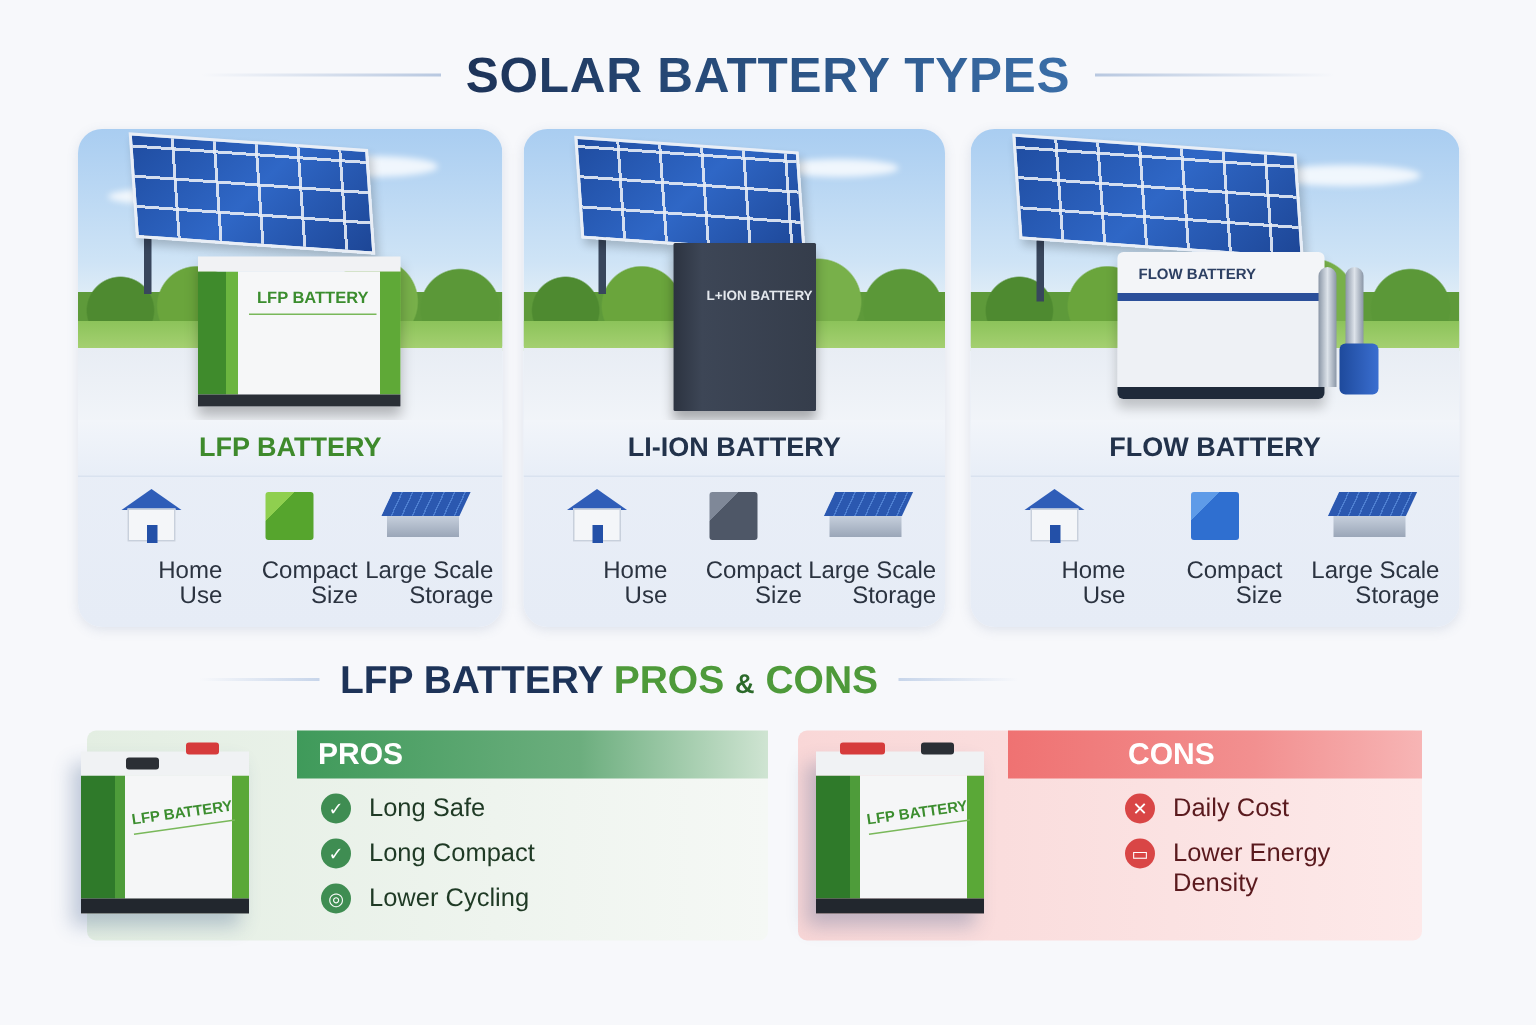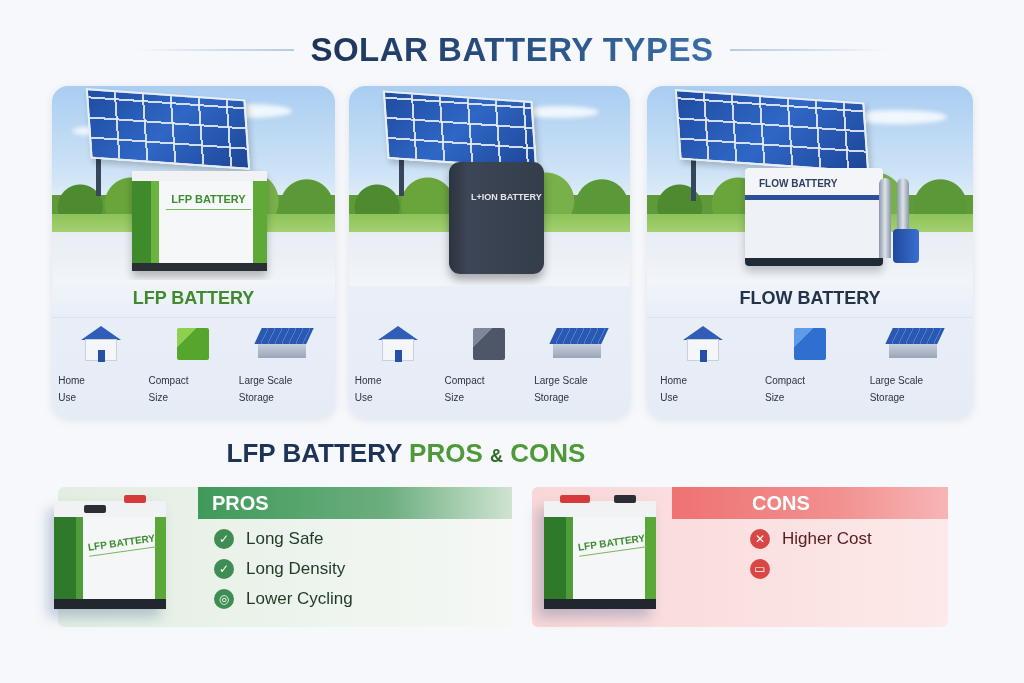--- a/index.html
+++ b/index.html
@@ -63,21 +63,21 @@
     border-top: 10px solid #f1f2f4; border-bottom: 8px solid #2a2f36;
     box-shadow: 0 6px 8px rgba(0,0,0,0.25);
   }
   .batt-lfp .lbl {
     position: absolute; left: 34px; top: 12px; color: #3b8d2e; font-weight: 700; font-size: 11px;
     border-bottom: 1px solid #79b85a; padding-bottom: 4px; width: 85px; text-align: center;
   }
   .batt-li {
     position: absolute; left: 100px; top: 76px; width: 95px; height: 112px;
     background: linear-gradient(90deg, #2c3340 0%, #3d4656 20%, #353d4b 100%);
-    border-radius: 11px; box-shadow: 0 6px 8px rgba(0,0,0,0.3);
+    border-radius: 1px; box-shadow: 0 6px 8px rgba(0,0,0,0.3);
   }
   .batt-li .lbl { position: absolute; left: 22px; top: 30px; color: #e3e7ec; font-size: 9px; font-weight: 700; }
   .batt-flow {
     position: absolute; left: 98px; top: 82px; width: 138px; height: 98px;
     background: linear-gradient(180deg, #f3f5f8 0 28%, #2b4f9a 28% 33%, #eef1f5 33% 92%, #1f2a3a 92%);
     border-radius: 4px; box-shadow: 0 6px 8px rgba(0,0,0,0.2);
   }
   .batt-flow .lbl { position: absolute; left: 14px; top: 10px; color: #2d4063; font-size: 10px; font-weight: 700; }
   .pipes { position: absolute; left: 232px; top: 92px; width: 40px; height: 85px; }
   .pipes .p { position: absolute; top: 0; width: 12px; height: 80px; background: linear-gradient(90deg,#8a96a6,#dde3ea,#8a96a6); border-radius: 6px 6px 0 0; }
@@ -90,35 +90,35 @@
     display: flex; align-items: center; justify-content: center;
     font-size: 18px; font-weight: 700;
   }
   .c1 .card-title-band { color: #3e8a2c; }
   .c2 .card-title-band { color: #22324b; }
   .c3 .card-title-band { color: #22324b; }
 
   .features { position: absolute; left: 0; right: 0; top: 240px; display: flex; justify-content: space-around; padding: 0 6px; }
   .feature { display: flex; flex-direction: column; align-items: center; width: 33%; }
   .ficon { width: 56px; height: 36px; position: relative; margin-bottom: 10px; }
-  .flabel { font-size: 10px; color: #2b3340; text-align: left; line-height: 17px; width: 90px; }
+  .flabel { font-size: 16px; color: #2b3340; text-align: right; line-height: 17px; width: 90px; }
 
   .house-roof { position: absolute; left: 6px; top: 0; width: 0; height: 0; border-left: 20px solid transparent; border-right: 20px solid transparent; border-bottom: 14px solid #2f5db8; }
   .house-body { position: absolute; left: 10px; top: 13px; width: 32px; height: 22px; background: #f4f6f9; border: 1px solid #c8d0dc; }
   .house-door { position: absolute; left: 12px; top: 10px; width: 7px; height: 12px; background: #2350a8; }
   .cube { position: absolute; left: 12px; top: 2px; width: 32px; height: 32px; border-radius: 2px; }
   .cube.green { background: linear-gradient(135deg, #8fcf4f 0 30%, #56a52d 30%); }
   .cube.grey { background: linear-gradient(135deg, #7f8898 0 30%, #4e5767 30%); }
   .cube.blue { background: linear-gradient(135deg, #5e9be8 0 30%, #2f6fd0 30%); }
   .warehouse-roof { position: absolute; left: 2px; top: 2px; width: 52px; height: 16px; background: repeating-linear-gradient(90deg,#2b58b0 0 6px,#4d7ed0 6px 7px); transform: skewX(-25deg); }
   .warehouse-body { position: absolute; left: 2px; top: 18px; width: 48px; height: 14px; background: linear-gradient(180deg,#c6cfdc,#9aa6b8); }
 
   .sub-title-row {
     position: absolute; left: 0; top: 435px; width: 812px; height: 36px;
-    display: flex; align-items: center; justify-content: center; gap: 14px; flex-direction: column;
+    display: flex; align-items: center; justify-content: center; gap: 14px;
   }
   .sub-line { height: 2px; width: 80px; background: linear-gradient(90deg, rgba(200,215,235,0), #c7d5ea); }
   .sub-line.right { background: linear-gradient(90deg, #c7d5ea, rgba(200,215,235,0)); }
   .sub-title { font-size: 26px; font-weight: 700; }
   .sub-title .dark { color: #1d3358; }
   .sub-title .green { color: #4e9a3a; }
   .sub-title .amp { color: #2c6a2a; font-size: 18px; }
 
   .pc-panel { position: absolute; top: 487px; height: 140px; border-radius: 6px; overflow: visible; }
   .pros { left: 58px; width: 454px; background: linear-gradient(90deg, #e3eee2 0%, #eef4ee 60%, #f5f8f5 100%); }
@@ -209,20 +209,21 @@
     <div class="cloud" style="left:170px;top:20px;width:80px;height:12px;"></div>
     <div class="trees"></div>
     <div class="grass"></div>
     <div class="ground"></div>
     <div class="pole" style="left:50px;top:60px;height:50px;"></div>
     <div class="panel" style="left:36px;top:10px;width:150px;height:68px;"></div>
     <div class="batt-li">
       <div class="lbl">L+ION BATTERY</div>
     </div>
   </div>
+  <div class="card-title-band">LI-ION BATTERY</div>
   <div class="features">
     <div class="feature">
       <div class="ficon">
           <div class="house-roof"></div>
           <div class="house-body">
             <div class="house-door"></div>
           </div>
         </div>
       <div class="flabel"><span>Home</span><br><span>Use</span></div>
     </div>
@@ -305,38 +306,39 @@
     <div class="lbl">LFP BATTERY</div>
   </div>
   <div class="pc-header">PROS</div>
   <div class="pc-list">
     <div class="pc-item">
       <span class="pc-icon">✓</span>
       <span class="txt">Long Safe</span>
     </div>
     <div class="pc-item">
       <span class="pc-icon">✓</span>
-      <span class="txt">Long Density</span>
+      <span class="txt">Long Compact</span>
     </div>
     <div class="pc-item">
       <span class="pc-icon">◎</span>
       <span class="txt">Lower Cycling</span>
     </div>
   </div>
 </div>
 
 <div class="pc-panel cons">
   <div class="mini-batt">
     <div class="cap red" style="left:16px;width:30px;"></div>
     <div class="cap black" style="left:70px;"></div>
     <div class="lbl">LFP BATTERY</div>
   </div>
   <div class="pc-header">CONS</div>
   <div class="pc-list">
     <div class="pc-item">
       <span class="pc-icon">✕</span>
-      <span class="txt">Higher Cost</span>
+      <span class="txt">Daily Cost</span>
     </div>
     <div class="pc-item wrap">
       <span class="pc-icon">▭</span>
+      <span class="txt">Lower Energy Density</span>
     </div>
   </div>
 </div>
 
 </body></html>

